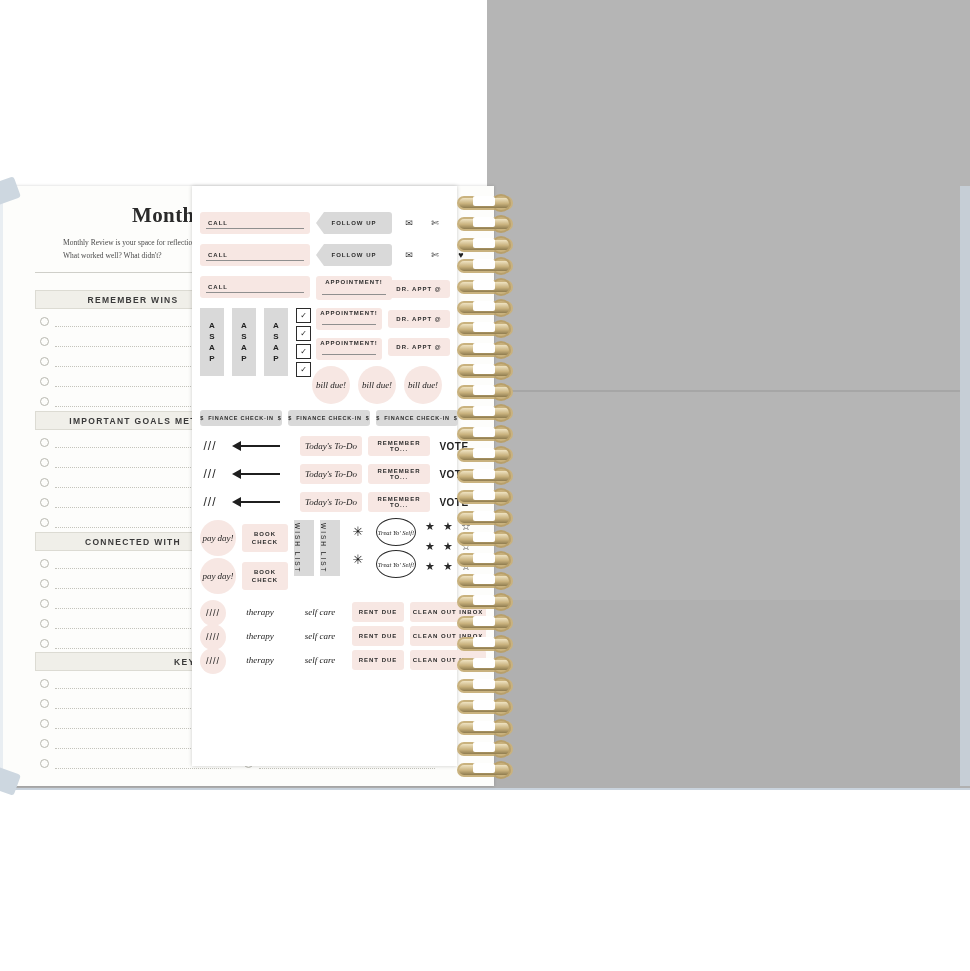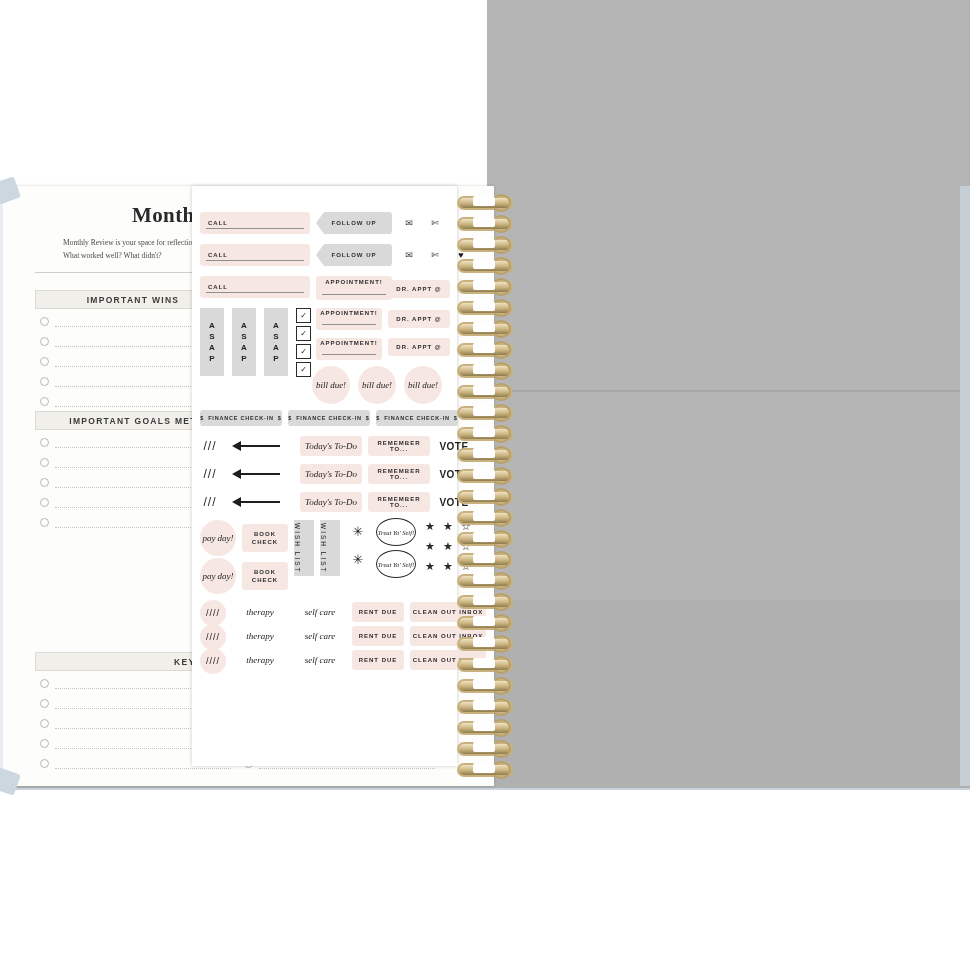--- a/index.html
+++ b/index.html
@@ -352,21 +352,21 @@
   <div class="page-left"></div>
   <div class="page-left-edge"></div>
   <div class="page-corner-tl"></div>
   <div class="page-corner-bl"></div>
 
   <div class="planner-title">Monthly Review</div>
   <div class="planner-sub">Monthly Review is your space for reflection. What worked well? What didn't?</div>
   <div class="rule"></div>
 
   <div class="section" style="left:35px; top:290px;">
-    <div class="section-head">IMPORTANT WINS</div>
+    <div class="section-head">REMEMBER WINS</div>
     <div class="lines">
       <div class="line-row">
           <div class="bullet"></div>
           <div class="dots"></div>
         </div>
       <div class="line-row">
           <div class="bullet"></div>
           <div class="dots"></div>
         </div>
       <div class="line-row">
@@ -403,20 +403,45 @@
           <div class="bullet"></div>
           <div class="dots"></div>
         </div>
       <div class="line-row">
           <div class="bullet"></div>
           <div class="dots"></div>
         </div>
     </div>
   </div>
 
+  <div class="section" style="left:35px; top:532px;">
+    <div class="section-head">CONNECTED WITH</div>
+    <div class="lines">
+      <div class="line-row">
+          <div class="bullet"></div>
+          <div class="dots"></div>
+        </div>
+      <div class="line-row">
+          <div class="bullet"></div>
+          <div class="dots"></div>
+        </div>
+      <div class="line-row">
+          <div class="bullet"></div>
+          <div class="dots"></div>
+        </div>
+      <div class="line-row">
+          <div class="bullet"></div>
+          <div class="dots"></div>
+        </div>
+      <div class="line-row">
+          <div class="bullet"></div>
+          <div class="dots"></div>
+        </div>
+    </div>
+  </div>
 
   <div class="section" style="left:35px; top:652px;">
     <div class="section-head" style="width:400px;">KEY PURCHASES MADE</div>
     <div class="lines" style="display:flex; width:400px; gap:8px;">
       <div style="flex:1;">
         <div class="line-row">
             <div class="bullet"></div>
             <div class="dots"></div>
           </div>
         <div class="line-row">

